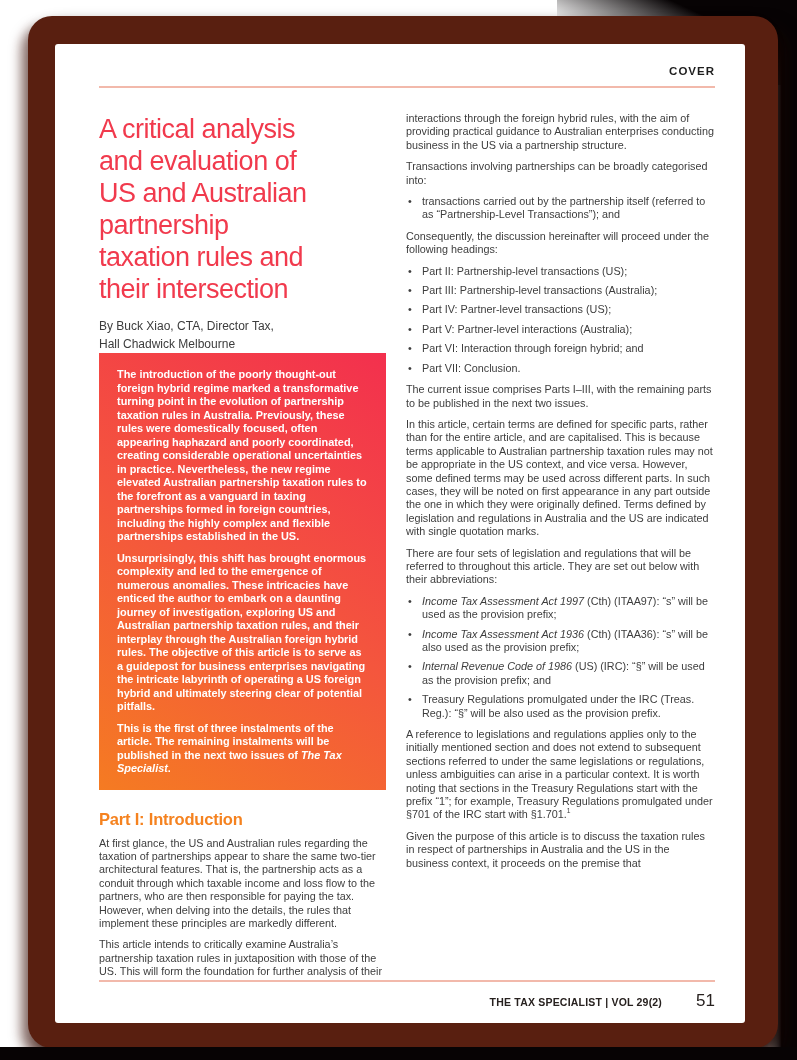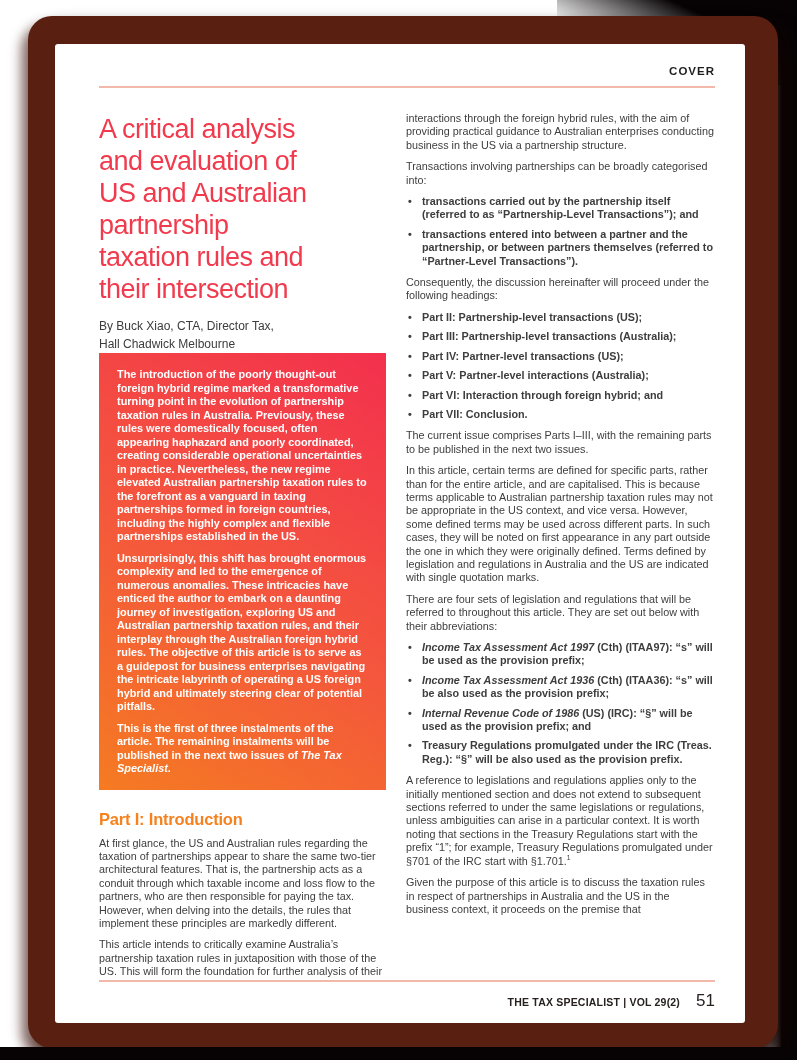--- a/index.html
+++ b/index.html
@@ -41,31 +41,31 @@
     background:linear-gradient(33deg, var(--abs-start) 0%, var(--abs-mid) 48%, var(--abs-end) 100%);
   }
   .abstract-p { font-size:10.9px; line-height:13.5px; font-weight:600; margin-top:8px; }
   .abstract-p:first-child { margin-top:0; }
   .section-heading {
     margin-top:20px; color:var(--heading-orange); font-size:16.5px;
     font-weight:800; letter-spacing:-0.2px;
   }
   .body-p { font-size:10.8px; line-height:13.4px; color:var(--body-text); margin-top:8px; }
   .col-right > .body-p:first-child { margin-top:1px; }
-  .bullet-list { list-style:none; margin-top:8px;font-weight:bold; }
+  .bullet-list { list-style:none; margin-top:8px; }
   .bullet-list li {
     position:relative; padding-left:16px; margin-top:6px;
     font-size:10.8px; line-height:13.4px; color:var(--body-text);
   }
   .bullet-list li:first-child { margin-top:0; }
   .bullet-list li::before { content:"•"; position:absolute; left:2px; top:0; color:var(--body-text); }
   em { font-style:italic; }
   sup { font-size:0.62em; vertical-align:super; line-height:0; }
   .page-footer { position:absolute; left:44px; right:30px; bottom:12px; }
-  .footer-row { display:flex; justify-content:flex-end; align-items:baseline; gap:16px; margin-top:9px; }
+  .footer-row { display:flex; justify-content:flex-end; align-items:baseline; gap:34px; margin-top:9px; }
   .journal-name { font-size:10.5px; font-weight:700; color:#27211f; letter-spacing:0.2px; }
   .page-number { font-size:17px; font-weight:400; color:#27211f; }
 </style>
 </head>
 <body>
 
 <div class="screen">
   <div class="shade-right"></div>
   <div class="shade-topright"></div>
   <div class="shade-bottom"></div>
@@ -92,21 +92,20 @@
               <p class="body-p">At first glance, the US and Australian rules regarding the taxation of partnerships appear to share the same two-tier architectural features. That is, the partnership acts as a conduit through which taxable income and loss flow to the partners, who are then responsible for paying the tax. However, when delving into the details, the rules that implement these principles are markedly different.</p>
               <p class="body-p">This article intends to critically examine Australia’s partnership taxation rules in juxtaposition with those of the US. This will form the foundation for further analysis of their</p>
             </div>
         </div>
 
         <div class="col-right">
             <p class="body-p">interactions through the foreign hybrid rules, with the aim of providing practical guidance to Australian enterprises conducting business in the US via a partnership structure.</p>
             <p class="body-p">Transactions involving partnerships can be broadly categorised into:</p>
             <ul class="bullet-list">
               <li>transactions carried out by the partnership itself (referred to as “Partnership-Level Transactions”); and</li>
-              <li>transactions entered into between a partner and the partnership, or between partners themselves (referred to “Partner-Level Transactions”).</li>
             </ul>
             <p class="body-p">Consequently, the discussion hereinafter will proceed under the following headings:</p>
             <ul class="bullet-list">
               <li>Part II: Partnership-level transactions (US);</li>
               <li>Part III: Partnership-level transactions (Australia);</li>
               <li>Part IV: Partner-level transactions (US);</li>
               <li>Part V: Partner-level interactions (Australia);</li>
               <li>Part VI: Interaction through foreign hybrid; and</li>
               <li>Part VII: Conclusion.</li>
             </ul>

